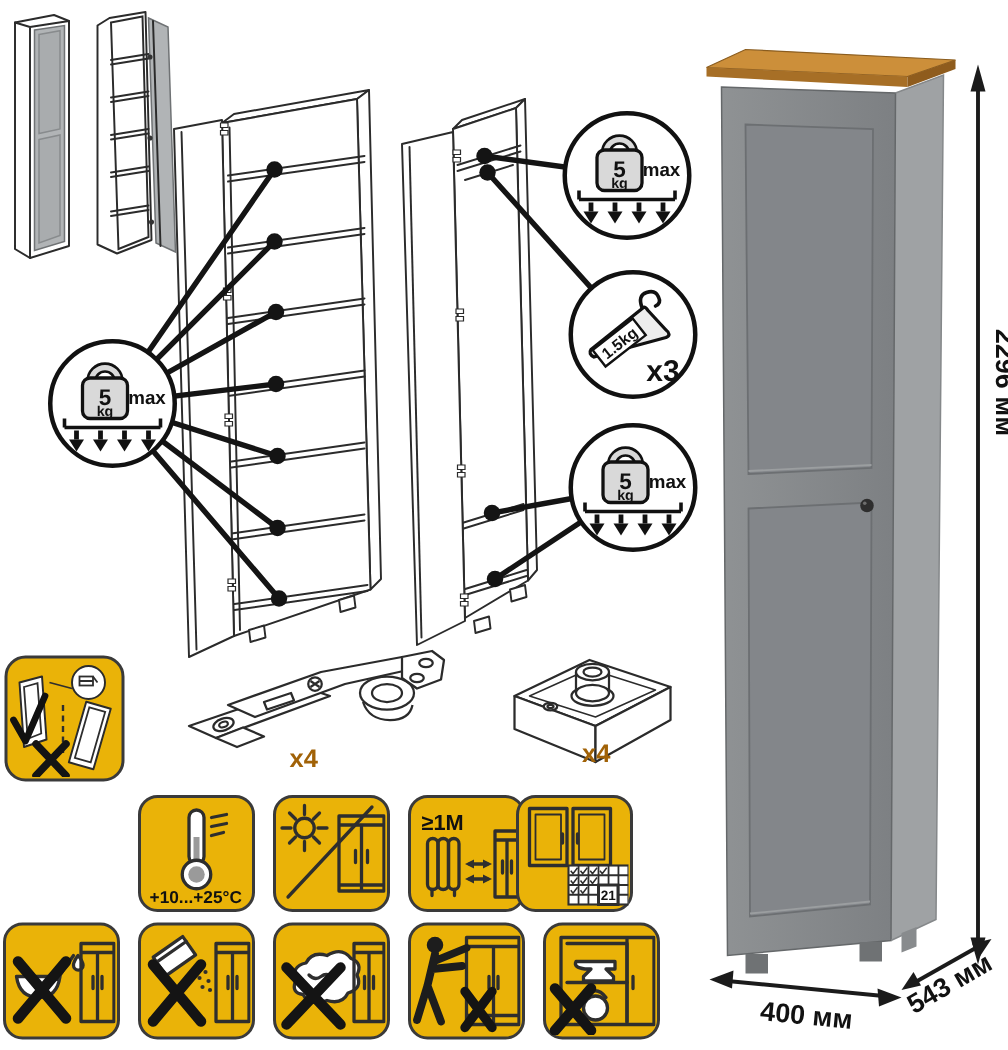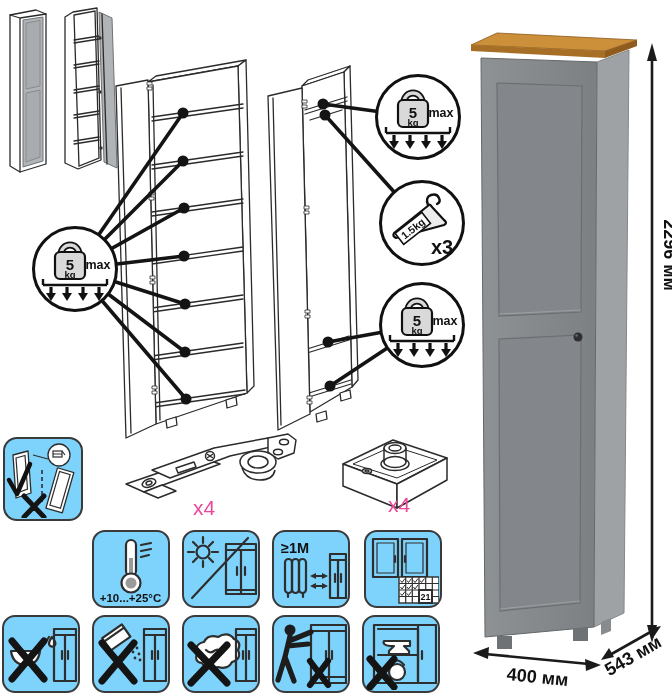--- a/index.html
+++ b/index.html
@@ -3,23 +3,23 @@
 <meta charset="utf-8">
 <style>
   html,body{margin:0;padding:0;background:#fff;}
   .canvas{position:relative;width:672px;height:700px;background:#fff;overflow:hidden;
           font-family:"Liberation Sans",sans-serif;color:#111;}
   .canvas svg{position:absolute;left:0;top:0;}
   svg text{font-family:"Liberation Sans",sans-serif;fill:#111;}
   .badge{position:absolute;width:86px;height:86px;border:3px solid #111;border-radius:50%;
          background:#fff;box-sizing:border-box;}
   .badge svg{position:absolute;left:0;top:0;}
-  .count-label{position:absolute;font-weight:normal;font-size:21px;color:#ec4899;line-height:1;}
+  .count-label{position:absolute;font-weight:bold;font-size:17px;color:#a16207;line-height:1;}
   .care-icon{position:absolute;width:78px;height:78px;border:2.5px solid #3a3a3a;border-radius:13px;
-             background:#7dd3fc;box-sizing:border-box;text-decoration:underline;}
+             background:#eab308;box-sizing:border-box;text-decoration:underline;}
   .care-icon svg{position:absolute;left:0;top:0;}
   .lw{stroke:#2e2e2e;fill:none;stroke-width:2.2;stroke-linecap:round;stroke-linejoin:round;}
   .lwf{stroke:#2e2e2e;fill:#fff;stroke-width:2.2;stroke-linejoin:round;}
   .thin{stroke:#2e2e2e;fill:none;stroke-width:1.2;}
   .xmark{stroke:#141414;fill:none;stroke-width:7;stroke-linecap:round;}
   .fa{stroke:#2b2b2b;fill:#fff;stroke-width:1.3;stroke-linejoin:round;}
   .fl{stroke:#2b2b2b;fill:none;stroke-width:1.3;stroke-linecap:round;}
   .grayp{fill:#b1b4b6;stroke:#6f7274;stroke-width:1;}
   .ptr{stroke:#141414;stroke-width:3.6;stroke-linecap:round;}
   .dot{fill:#141414;}
@@ -334,21 +334,21 @@
           <polygon points="54,44 48,41 48,47" fill="#2e2e2e"></polygon>
         <polygon points="36,54 42,51 42,57" fill="#2e2e2e"></polygon>
           <polygon points="54,54 48,51 48,57" fill="#2e2e2e"></polygon>
       </g>
       <g>
         <path class="lw" stroke-width="2" d="M56 22 h16 v44 h-16 z M56 28 h16 M64 28 v38 M61 42 v8 M67 42 v8"></path>
       </g>
     </svg>
   </div>
 
-  <div class="care-icon" style="left:364px;top:530px;">
+  <div class="care-icon" style="left:344px;top:530px;">
     <svg width="73" height="73" viewBox="0 0 73 73">
       <g class="lw" stroke-width="2">
         <rect x="7" y="7" width="25" height="38"></rect>
         <rect x="11" y="11" width="17" height="30" stroke-width="1.2"></rect>
         <path d="M29 24 v6"></path>
         <rect x="36" y="7" width="25" height="38"></rect>
         <rect x="40" y="11" width="17" height="30" stroke-width="1.2"></rect>
         <path d="M39 24 v6"></path>
       </g>
       <g>

